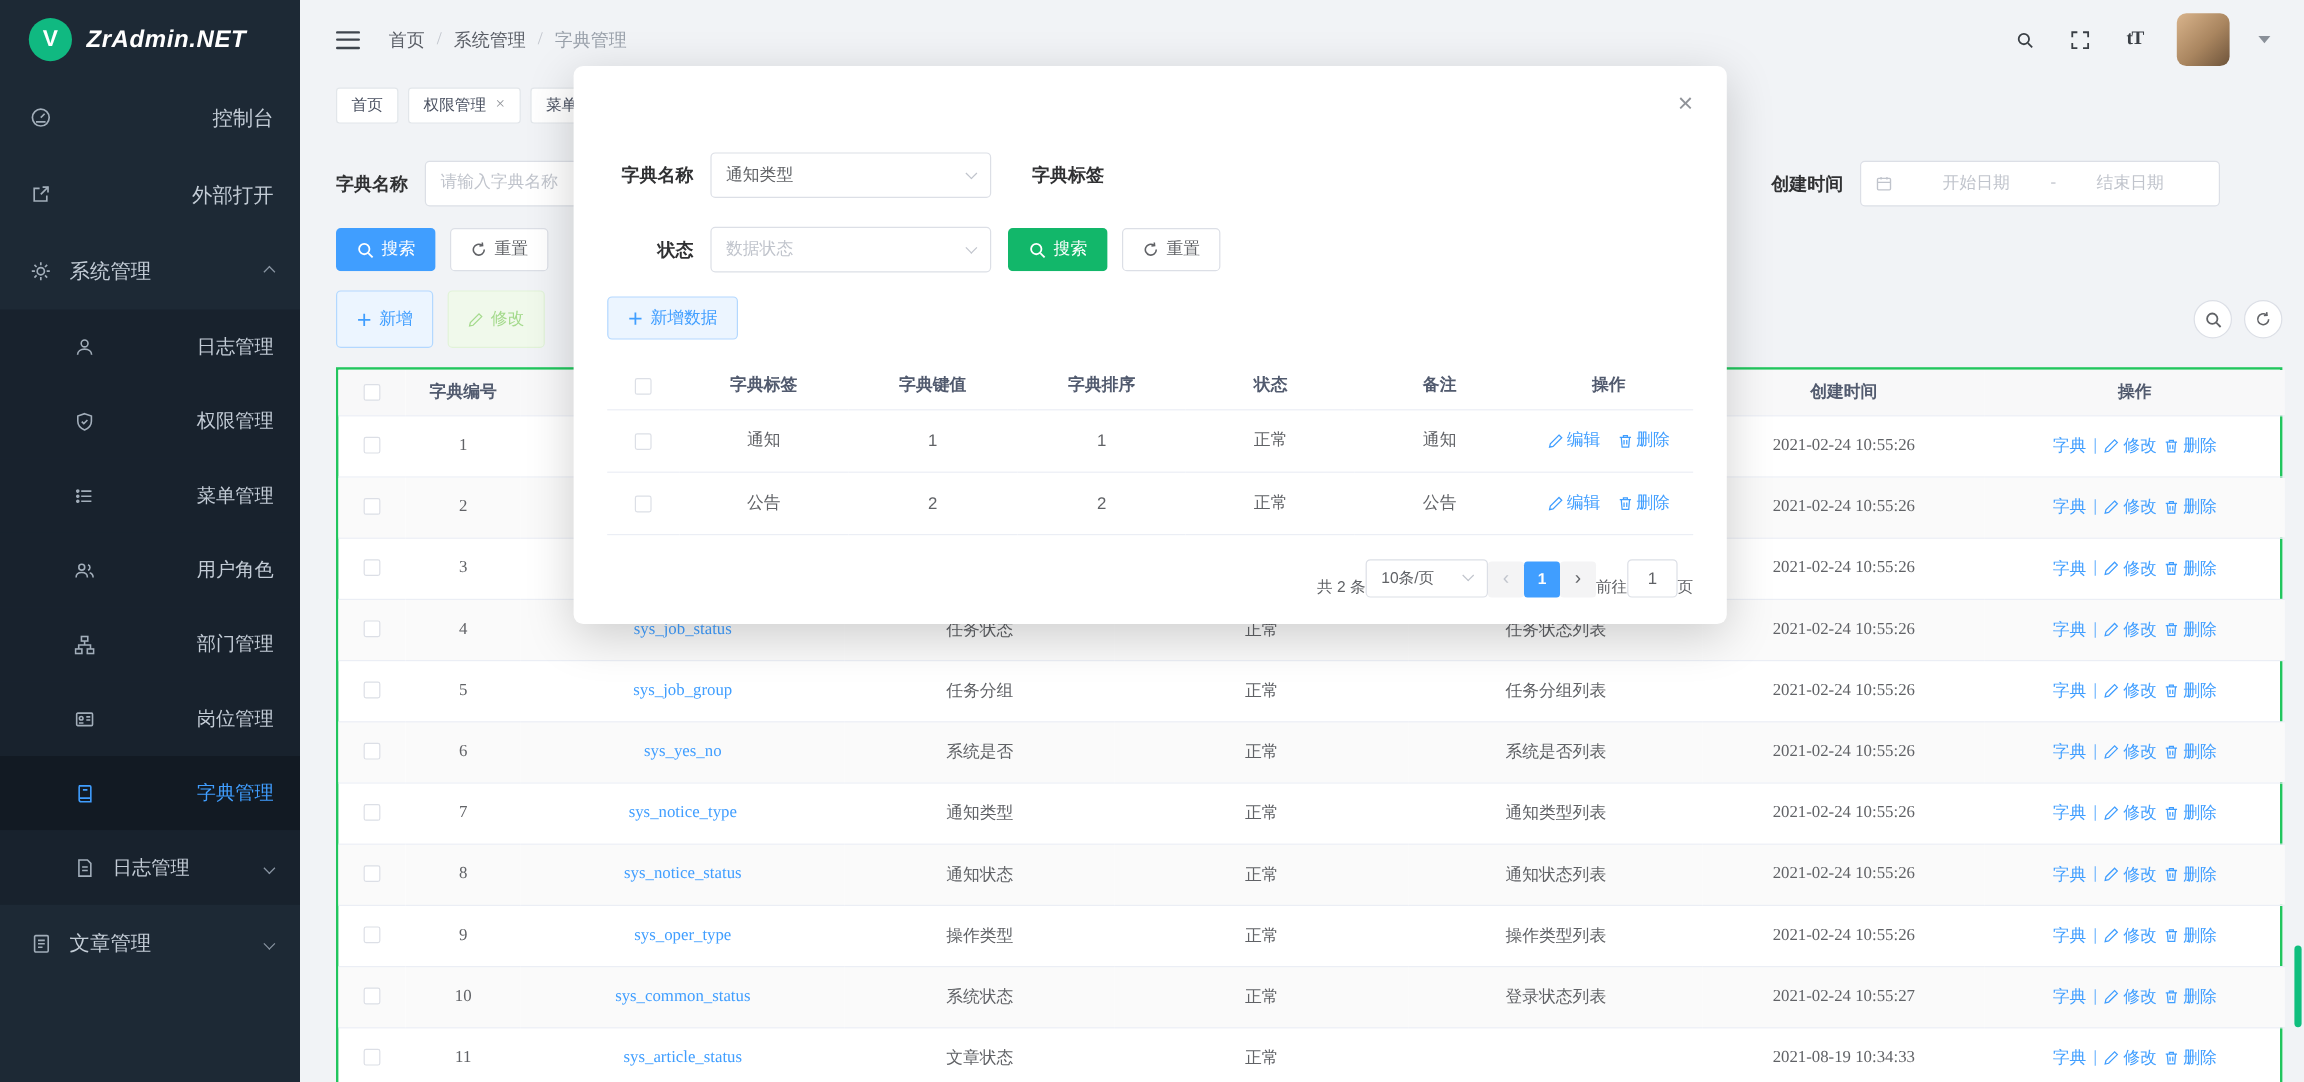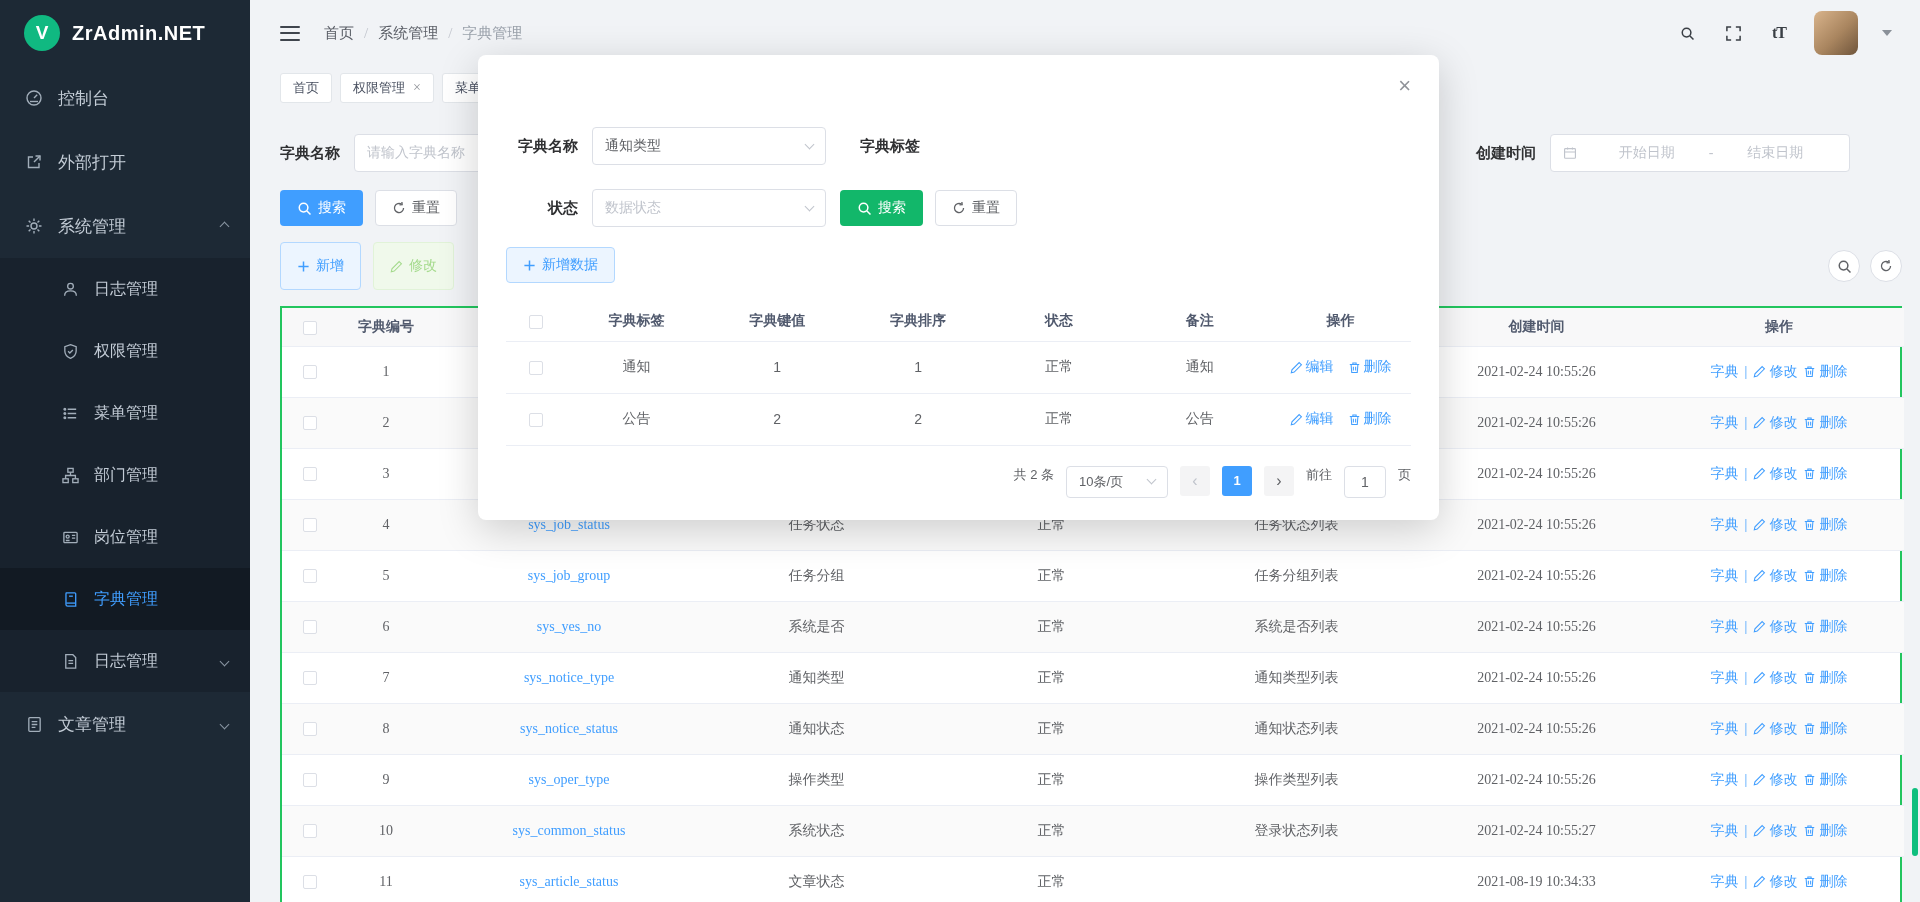--- a/index.html
+++ b/index.html
@@ -9,23 +9,23 @@
     font-family:"Liberation Sans","DejaVu Sans",sans-serif;
     background:#f1f3f6;
   }
   .app { position:relative; display:flex; width:1920px; height:902px; background:#f1f3f6; }
 
   
   .sidebar { width:250px; min-width:250px; height:100%; background:#1d2935; overflow:hidden; }
   .logo { height:66px; display:flex; align-items:center; gap:12px; padding-left:24px; }
   .logo-badge { width:36px; height:36px; border-radius:50%; background:#10b981; color:#fff;
     display:flex; align-items:center; justify-content:center; font-size:19px; font-weight:700; }
-  .logo-title { color:#fff; font-size:20px; font-weight:700; letter-spacing:.5px; }
+  .logo-title { color:#fff; font-size:20px; font-weight:700; letter-spacing:.5px;font-style:italic; }
   .menu-item { height:64px; display:flex; align-items:center; padding:0 22px 0 24px;
-    color:#c3ccd6; font-size:17px; cursor:pointer; }
+    color:#c3ccd6; font-size:17px; cursor:pointer;justify-content:space-between; }
   .menu-item .mi-icon { width:20px; height:20px; margin-right:14px; display:flex;
     align-items:center; justify-content:center; color:#a2aeba; }
   .menu-item.sub { height:62px; padding-left:60px; background:#18222d; font-size:16px; }
   .menu-item.active { background:#121a23; color:#409eff; }
   .menu-item.active .mi-icon { color:#409eff; }
   .chev { margin-left:auto; width:7px; height:7px; border-right:1.6px solid #8a96a3; border-bottom:1.6px solid #8a96a3; }
   .chev.down { transform:rotate(45deg); }
   .chev.up { transform:rotate(-135deg); }
 
   
@@ -108,21 +108,21 @@
   .sel-chev { width:7px; height:7px; border-right:1.4px solid #c0c4cc; border-bottom:1.4px solid #c0c4cc;
     transform:rotate(45deg); margin-top:-4px; }
   .m-select { width:234px; }
   .m-input { width:230px; }
   .m-search { margin-left:14px; }
   .m-row .btn-default { margin-left:12px; }
   .add-data-btn { margin-top:20px; height:36px; }
   .m-table { margin-top:18px; }
   .m-table thead th { height:40px; background:#fff; }
   .m-table tbody td { height:52px; }
-  .m-pager { display:flex; align-items:flex-start; justify-content:flex-end; gap:12px; margin-top:20px;
+  .m-pager { display:flex; align-items:flex-end; justify-content:flex-end; margin-top:20px;
     font-size:13px; color:#606266; }
   .pager-select { width:102px; height:32px; font-size:13px; }
   .page-btn { width:30px; height:30px; border-radius:3px; background:#f4f4f5; display:flex;
     align-items:center; justify-content:center; font-size:16px; color:#606266; cursor:pointer; }
   .page-btn.disabled { color:#c0c4cc; }
   .page-current { width:30px; height:30px; border-radius:3px; background:#409eff; color:#fff;
     display:flex; align-items:center; justify-content:center; font-size:13px; font-weight:700; cursor:pointer; }
   .goto-input { width:42px; height:32px; text-align:center; padding:0 4px; }
 
   .scroll-thumb { position:absolute; right:2px; top:788px; width:6px; height:68px;
@@ -190,20 +190,30 @@
         <div class="menu-item sub">
           <span class="mi-icon">
             <svg viewBox="0 0 18 18" width="17" height="17" fill="none" stroke="currentColor" stroke-width="1.4">
               <path d="M6 4.5h9M6 9h9M6 13.5h9"></path>
               <circle cx="3" cy="4.5" r=".9" fill="currentColor"></circle>
               <circle cx="3" cy="9" r=".9" fill="currentColor"></circle>
               <circle cx="3" cy="13.5" r=".9" fill="currentColor"></circle>
             </svg>
           </span>
           <span class="mi-label">菜单管理</span>
+        </div>
+        <div class="menu-item sub">
+          <span class="mi-icon">
+            <svg viewBox="0 0 18 18" width="17" height="17" fill="none" stroke="currentColor" stroke-width="1.4">
+              <circle cx="6.5" cy="6" r="2.6"></circle>
+              <path d="M1.5 15c0-2.8 2.2-4.3 5-4.3s5 1.5 5 4.3"></path>
+              <path d="M12 3.8a2.6 2.6 0 0 1 0 4.9M13.5 11c1.8.6 3 1.9 3 4"></path>
+            </svg>
+          </span>
+          <span class="mi-label">用户角色</span>
         </div>
         <div class="menu-item sub">
           <span class="mi-icon">
             <svg viewBox="0 0 18 18" width="17" height="17" fill="none" stroke="currentColor" stroke-width="1.4">
               <rect x="6.2" y="1.5" width="5.6" height="4"></rect>
               <rect x="1" y="12.5" width="5.6" height="4"></rect>
               <rect x="11.4" y="12.5" width="5.6" height="4"></rect>
               <path d="M9 5.5V9M3.8 12.5V9h10.4v3.5"></path>
             </svg>
           </span>

